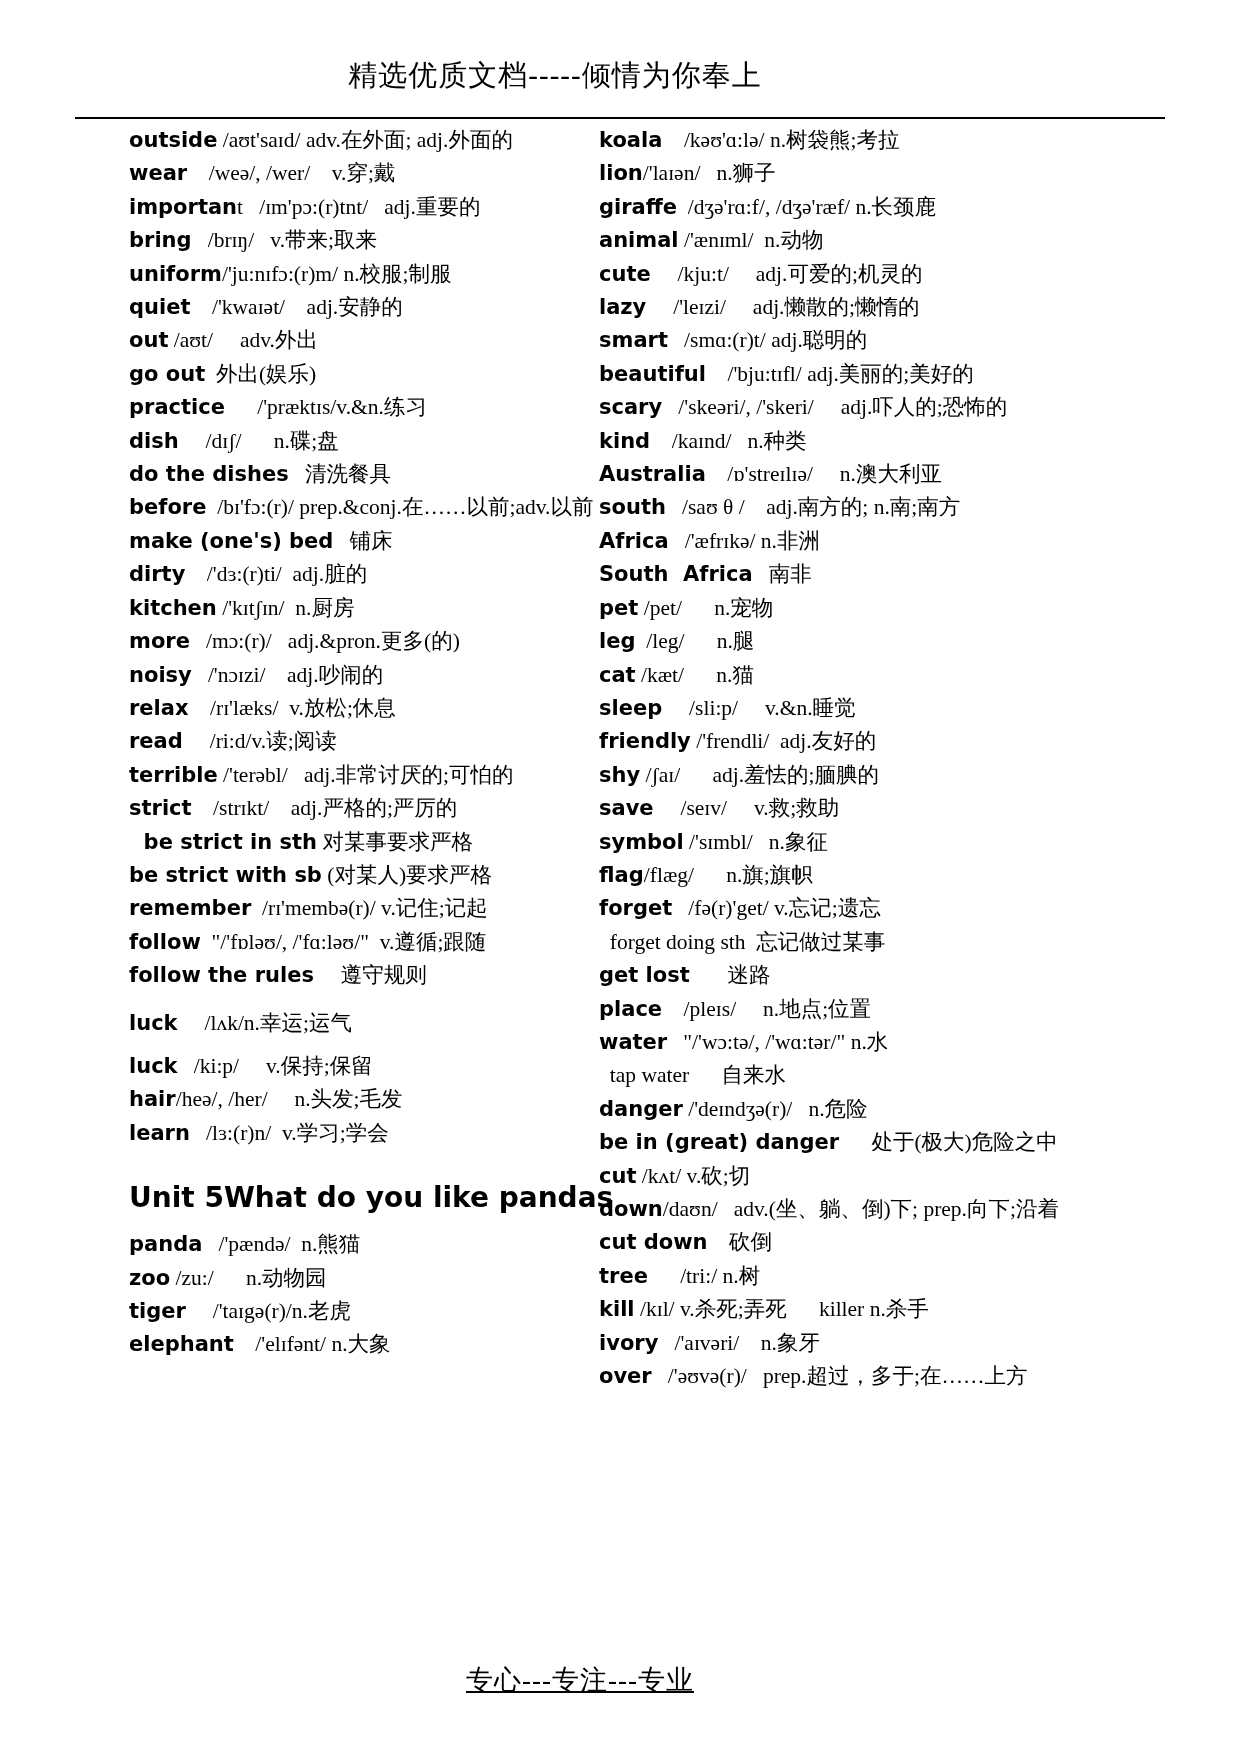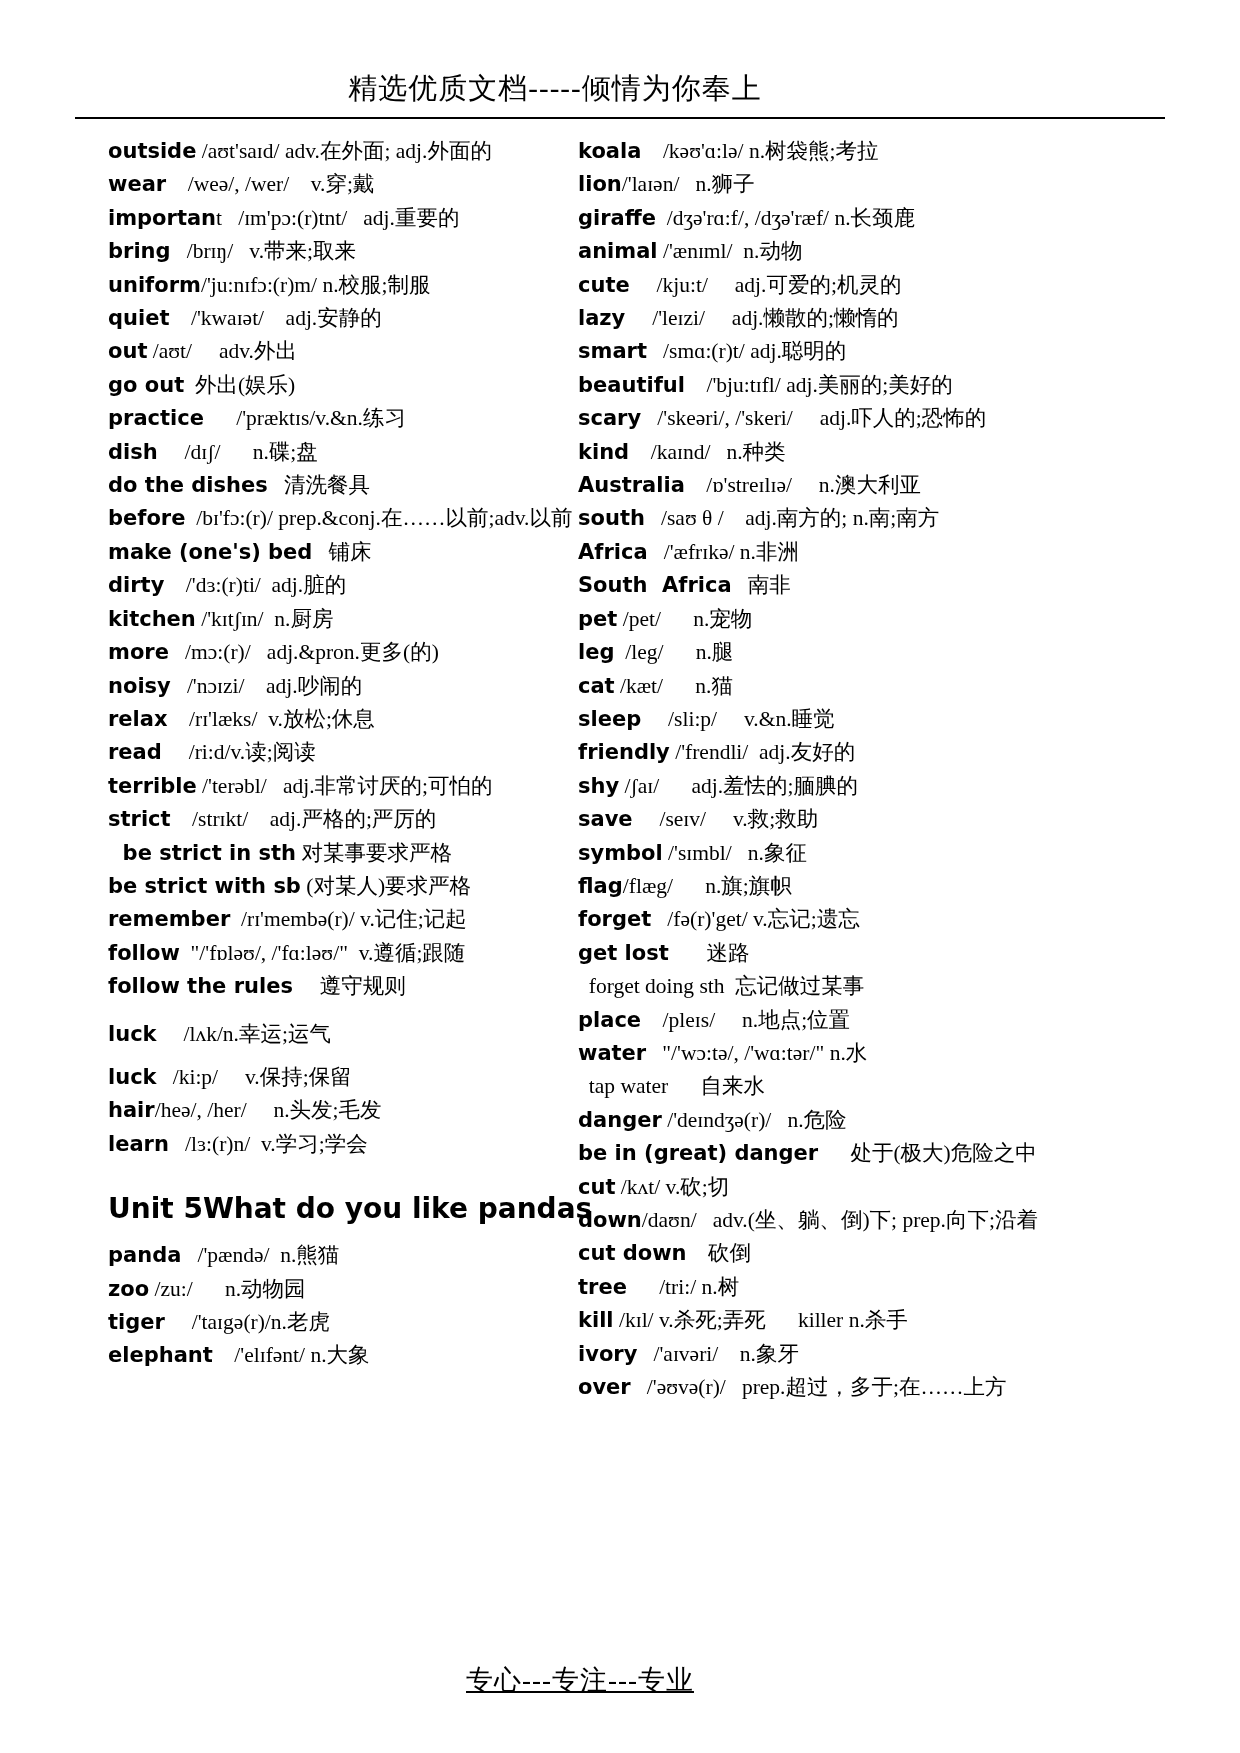--- a/index.html
+++ b/index.html
@@ -7,44 +7,45 @@
     width: 1240px;
     height: 1753px;
     background: #ffffff;
     position: relative;
     overflow: hidden;
     font-family: "Liberation Serif", "DejaVu Serif", serif;
     color: #000;
   }
   .page-header {
     position: absolute;
-    top: 69px;
+    top: 56px;
     left: 0;
     width: 100%;
     box-sizing: border-box;
     padding-right: 130px;
     text-align: center;
     font-size: 29px;
     font-family: "Liberation Serif", "DejaVu Serif", serif;
     letter-spacing: 1px;
   }
   .header-rule {
     position: absolute;
     top: 117px;
     left: 75px;
     width: 1090px;
     height: 2px;
     background: #000;
   }
   .content {
     position: absolute;
-    top: 135px;
+    top: 124px;
     left: 0;
     display: flex;
     align-items: flex-start;
+    padding-left: 21px;
   }
   .col-left { margin-left: 108px; width: 470px; flex: none; }
   .col-right { flex: none; }
   .entry {
     line-height: 33.4px;
     white-space: pre;
     font-size: 21px;
   }
   .entry .w {
     font-family: "DejaVu Sans", "Liberation Sans", sans-serif;
@@ -145,22 +146,22 @@
       <div class="entry"><span class="w">pet</span><span class="r"> /pet/      n.宠物</span></div>
       <div class="entry"><span class="w">leg</span><span class="r">  /leg/      n.腿</span></div>
       <div class="entry"><span class="w">cat</span><span class="r"> /kæt/      n.猫</span></div>
       <div class="entry"><span class="w">sleep</span><span class="r">     /sli:p/     v.&amp;n.睡觉</span></div>
       <div class="entry"><span class="w">friendly</span><span class="r"> /'frendli/  adj.友好的</span></div>
       <div class="entry"><span class="w">shy</span><span class="r"> /ʃaɪ/      adj.羞怯的;腼腆的</span></div>
       <div class="entry"><span class="w">save</span><span class="r">     /seɪv/     v.救;救助</span></div>
       <div class="entry"><span class="w">symbol</span><span class="r"> /'sɪmbl/   n.象征</span></div>
       <div class="entry"><span class="w">flag</span><span class="r">/flæg/      n.旗;旗帜</span></div>
       <div class="entry"><span class="w">forget</span><span class="r">   /fə(r)'get/ v.忘记;遗忘</span></div>
+      <div class="entry"><span class="w"></span><span class="r">  forget doing sth  忘记做过某事</span></div>
       <div class="entry"><span class="w">get lost</span><span class="r">       迷路</span></div>
-      <div class="entry"><span class="w"></span><span class="r">  forget doing sth  忘记做过某事</span></div>
       <div class="entry"><span class="w">place</span><span class="r">    /pleɪs/     n.地点;位置</span></div>
       <div class="entry"><span class="w">water</span><span class="r">   "/'wɔ:tə/, /'wɑ:tər/" n.水</span></div>
       <div class="entry"><span class="w"></span><span class="r">  tap water      自来水</span></div>
       <div class="entry"><span class="w">danger</span><span class="r"> /'deɪndʒə(r)/   n.危险</span></div>
       <div class="entry"><span class="w">be in (great) danger</span><span class="r">      处于(极大)危险之中</span></div>
       <div class="entry"><span class="w">cut</span><span class="r"> /kʌt/ v.砍;切</span></div>
       <div class="entry"><span class="w">down</span><span class="r">/daʊn/   adv.(坐、躺、倒)下; prep.向下;沿着</span></div>
       <div class="entry"><span class="w">cut down</span><span class="r">    砍倒</span></div>
       <div class="entry"><span class="w">tree</span><span class="r">      /tri:/ n.树</span></div>
       <div class="entry"><span class="w">kill</span><span class="r"> /kɪl/ v.杀死;弄死      killer n.杀手</span></div>

